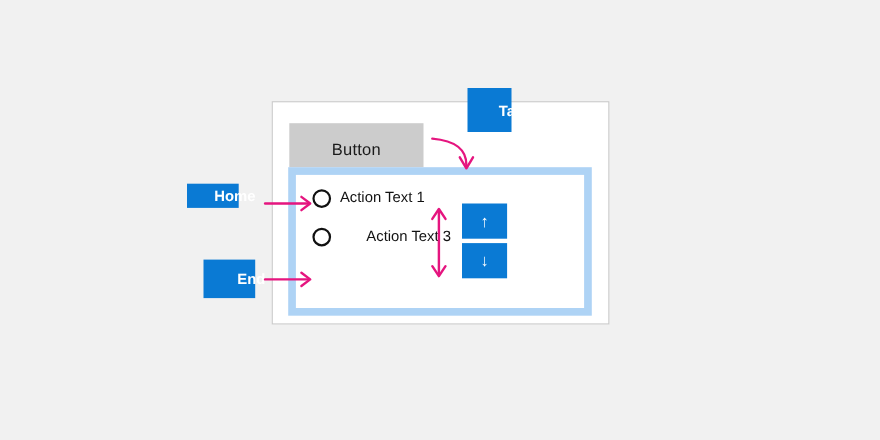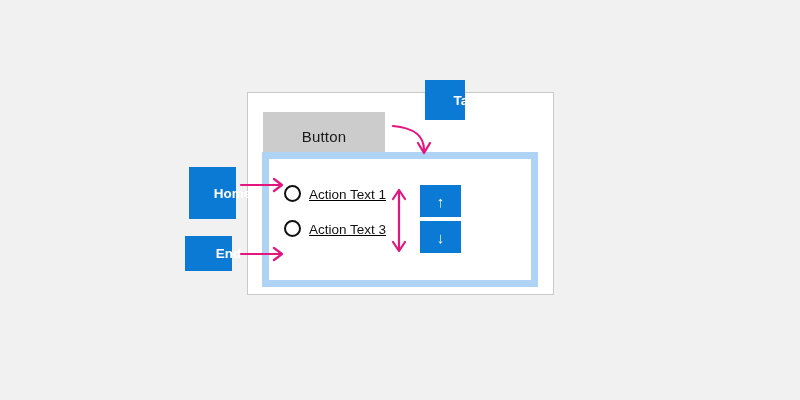--- a/index.html
+++ b/index.html
@@ -62,26 +62,25 @@
 
   
   .radio-list {
     position: absolute;
     left: 284px;
     top: 172px;
     width: 110px;
   }
   .radio-row {
     display: flex;
-    align-items: flex-end;
+    align-items: flex-start;
     height: 30px;
     margin-bottom: 5px;
-    text-decoration: underline;
-  }
-  .radio-row:last-child { margin-bottom: 0; }
+  }
+  .radio-row:last-child { margin-bottom: 0; gap: 24px; }
 
   .radio-outer {
     width: 17px;
     height: 17px;
     border-radius: 50%;
     box-sizing: border-box;
     border: 2.5px solid #111111;
     background: #ffffff;
     flex: 0 0 auto;
     position: relative;
@@ -137,21 +136,21 @@
     color: #ffffff;
     font-size: 13.5px;
     font-weight: bold;
     display: flex;
     align-items: center;
     justify-content: center;
     box-sizing: border-box;
     padding-left: 40px;
   }
   .key-tab  { left: 425px; top: 80px;  width: 40px; height: 40px; }
-  .key-home { left: 189px; top: 167px; width: 47px; height: 52px; }
+  .key-home { left: 170px; top: 167px; width: 47px; height: 22px; }
   .key-end  { left: 185px; top: 236px; width: 47px; height: 35px; }
 
   
   .annot-svg {
     position: absolute;
     left: 0;
     top: 0;
     width: 800px;
     height: 400px;
     pointer-events: none;

